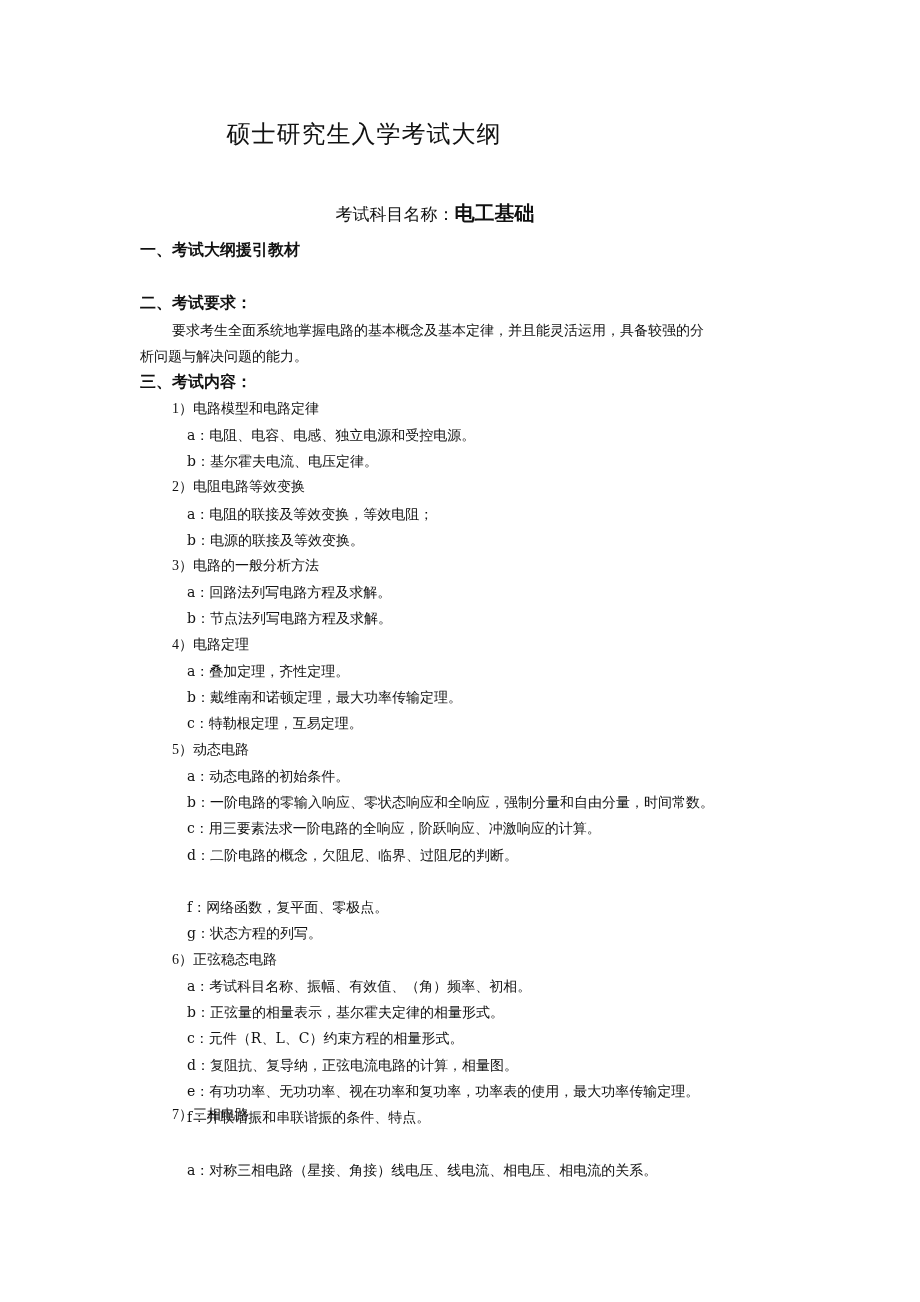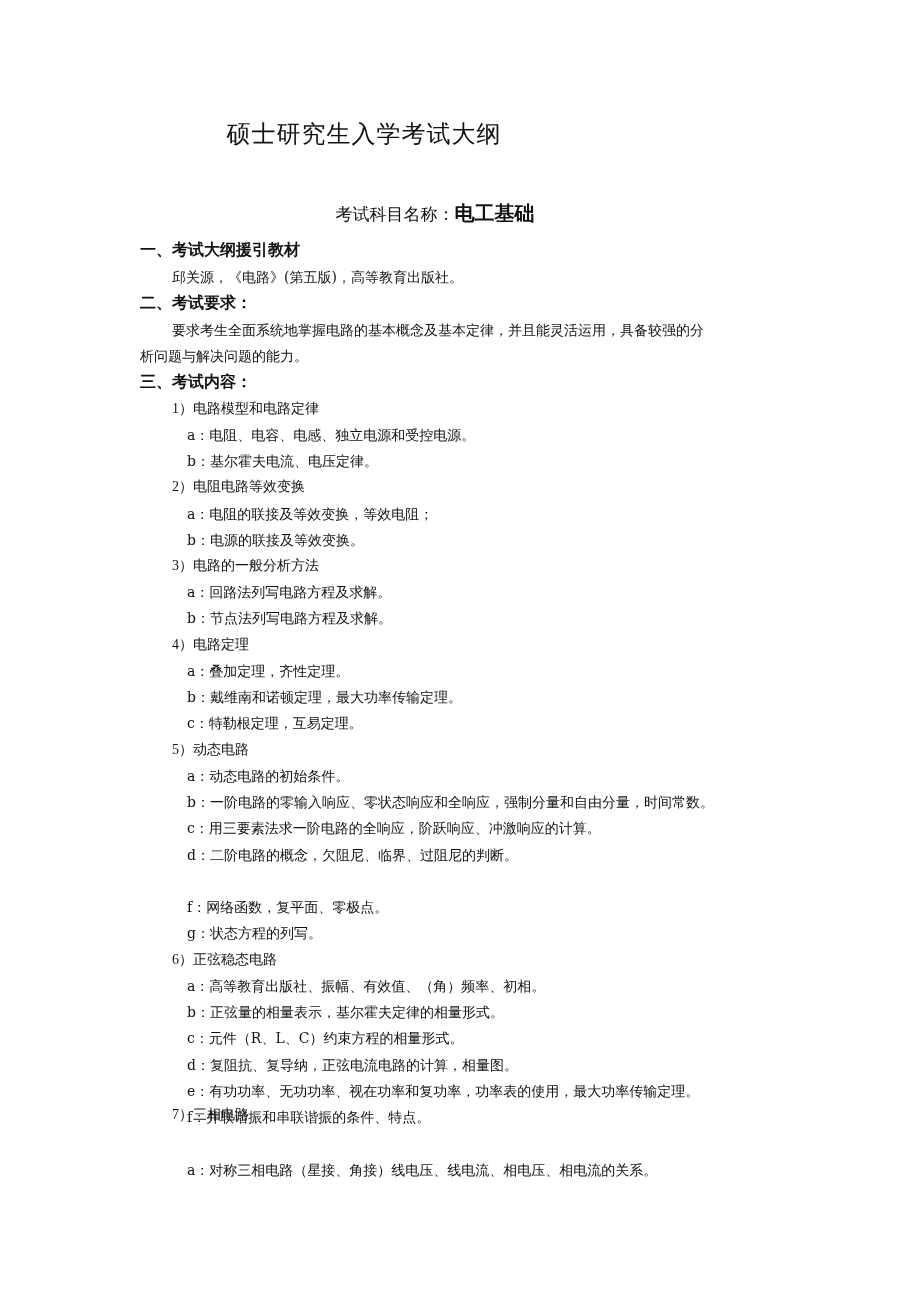--- a/index.html
+++ b/index.html
@@ -18,21 +18,20 @@
 </head>
 <body>
 
 <div class="page">
   <div class="title">硕士研究生入学考试大纲</div>
   <div class="subject">
     <span>考试科目名称：</span><span class="val">电工基础</span>
   </div>
 
   <div class="line h" style="left:140px; top:241px;">一、考试大纲援引教材</div>
-  <div class="line" style="left:172px; top:268px;">邱关源，《电路》(第五版)，高等教育出版社。</div>
 
   <div class="line h" style="left:140px; top:294px;">二、考试要求：</div>
   <div class="line" style="left:172px; top:321px;">要求考生全面系统地掌握电路的基本概念及基本定律，并且能灵活运用，具备较强的分</div>
   <div class="line" style="left:140px; top:347px;">析问题与解决问题的能力。</div>
 
   <div class="line h" style="left:140px; top:373px;">三、考试内容：</div>
 
   <div class="line sec" style="left:172px; top:400px;">1）电路模型和电路定律</div>
   <div class="line" style="left:187px; top:426px;">a：电阻、电容、电感、独立电源和受控电源。</div>
   <div class="line" style="left:187px; top:452px;">b：基尔霍夫电流、电压定律。</div>
@@ -52,21 +51,21 @@
 
   <div class="line sec" style="left:172px; top:741px;">5）动态电路</div>
   <div class="line" style="left:187px; top:767px;">a：动态电路的初始条件。</div>
   <div class="line" style="left:187px; top:793px;">b：一阶电路的零输入响应、零状态响应和全响应，强制分量和自由分量，时间常数。</div>
   <div class="line" style="left:187px; top:819px;">c：用三要素法求一阶电路的全响应，阶跃响应、冲激响应的计算。</div>
   <div class="line" style="left:187px; top:846px;">d：二阶电路的概念，欠阻尼、临界、过阻尼的判断。</div>
   <div class="line" style="left:187px; top:898px;">f：网络函数，复平面、零极点。</div>
   <div class="line" style="left:187px; top:924px;">g：状态方程的列写。</div>
 
   <div class="line sec" style="left:172px; top:951px;">6）正弦稳态电路</div>
-  <div class="line" style="left:187px; top:977px;">a：高等教育出版社、振幅、有效值、（角）频率、初相。</div>
+  <div class="line" style="left:187px; top:977px;">a：考试科目名称、振幅、有效值、（角）频率、初相。</div>
   <div class="line" style="left:187px; top:1003px;">b：正弦量的相量表示，基尔霍夫定律的相量形式。</div>
   <div class="line" style="left:187px; top:1029px;">c：元件（R、L、C）约束方程的相量形式。</div>
   <div class="line" style="left:187px; top:1056px;">d：复阻抗、复导纳，正弦电流电路的计算，相量图。</div>
   <div class="line" style="left:187px; top:1082px;">e：有功功率、无功功率、视在功率和复功率，功率表的使用，最大功率传输定理。</div>
   <div class="line" style="left:187px; top:1108px;">f：并联谐振和串联谐振的条件、特点。</div>
 
   <div class="line sec" style="left:172px; top:1106px;">7）三相电路</div>
   <div class="line" style="left:187px; top:1161px;">a：对称三相电路（星接、角接）线电压、线电流、相电压、相电流的关系。</div>
 </div>
 

